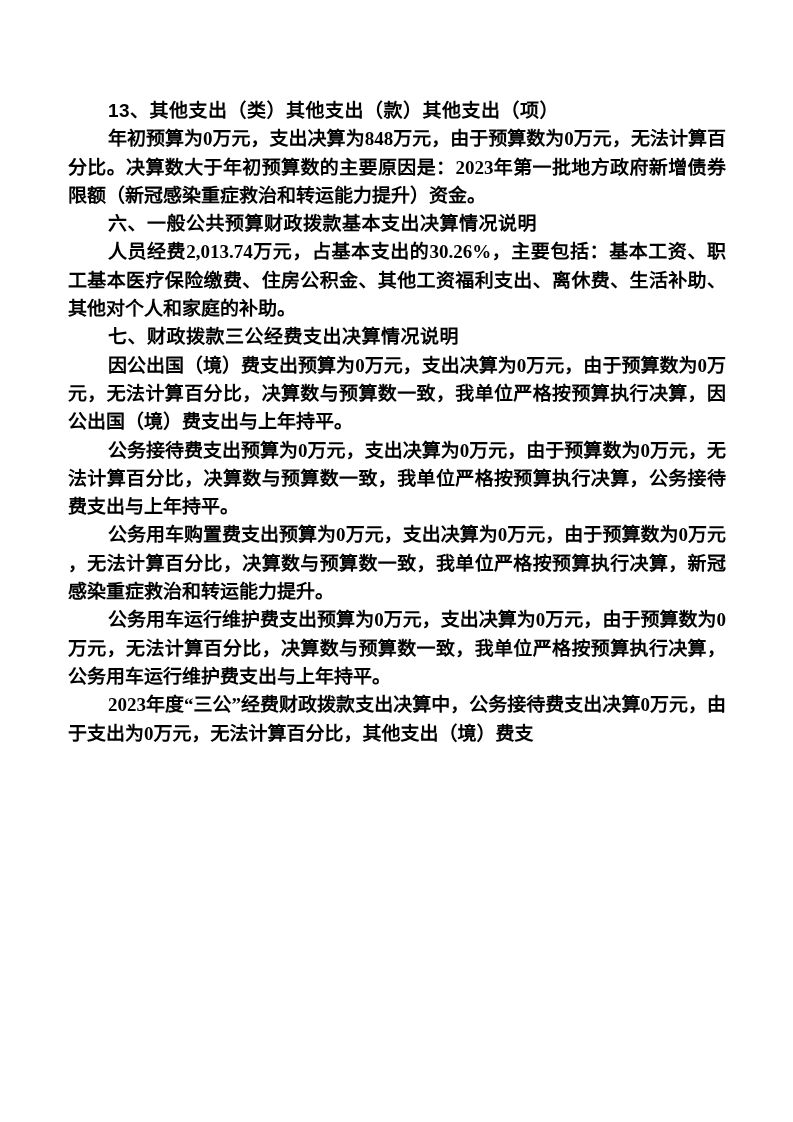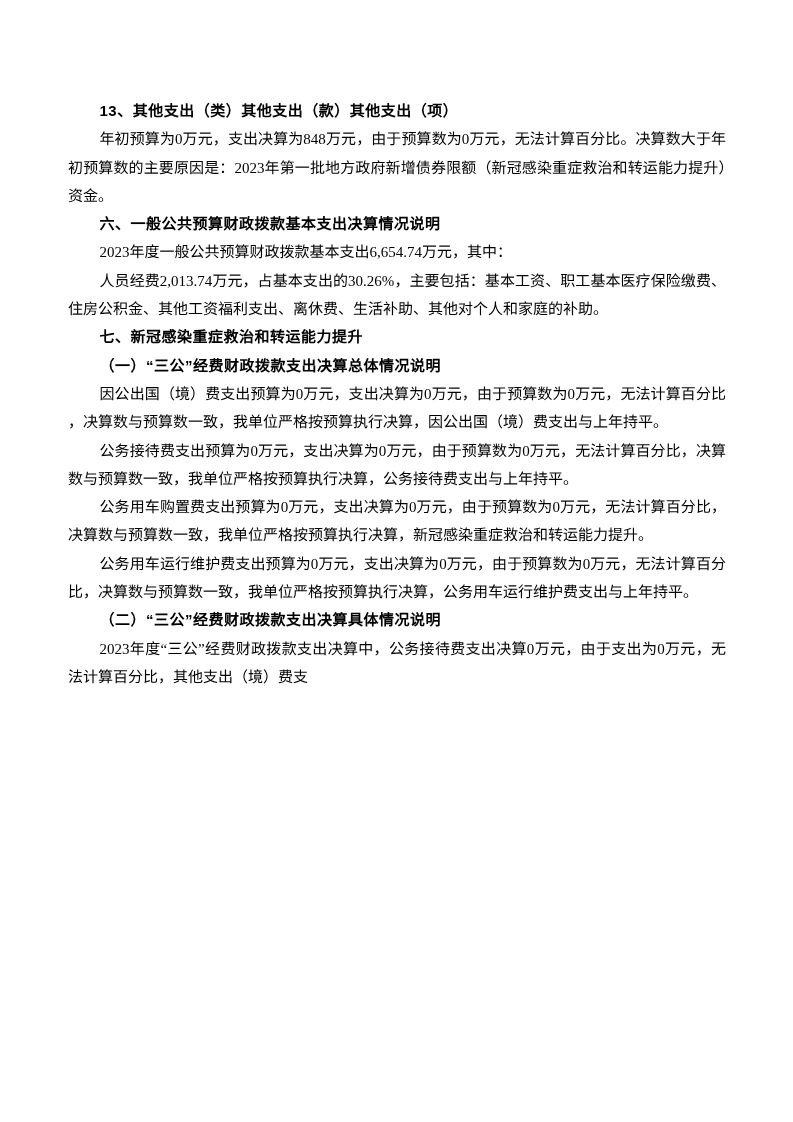--- a/index.html
+++ b/index.html
@@ -14,66 +14,64 @@
     background: #ffffff;
     overflow: hidden;
     color: #000000;
   }
   .content {
     position: absolute;
     left: 68px;
     top: 97px;
     width: 658px;
     font-family: "Liberation Serif", "DejaVu Serif", serif;
-    font-size: 15px;
+    font-size: 19px;
     line-height: 28.3px;
     text-align: justify;
     line-break: anywhere;
     color: #000000;
   }
   .content p {
     margin: 0;
     padding: 0;
     text-indent: 2.1em;
+    font-weight: bold;
   }
   .content .heading {
     font-family: "Liberation Sans", "DejaVu Sans", sans-serif;
     font-weight: bold;
     text-indent: 2.1em;
     letter-spacing: 0.5px;
   }
 </style>
 </head>
 <body style="background: rgb(255, 255, 255);">
 
 <div class="page">
   <div class="content">
 
     <p class="heading">13、其他支出（类）其他支出（款）其他支出（项）</p>
 
     <p>年初预算为0万元，支出决算为848万元，由于预算数为0万元，无法计算百分比。决算数大于年初预算数的主要原因是：2023年第一批地方政府新增债券限额（新冠感染重症救治和转运能力提升）资金。</p>
 
     <p class="heading">六、一般公共预算财政拨款基本支出决算情况说明</p>
 
-    <p>2023年度一般公共预算财政拨款基本支出6,654.74万元，其中：</p>
 
     <p>人员经费2,013.74万元，占基本支出的30.26%，主要包括：基本工资、职工基本医疗保险缴费、住房公积金、其他工资福利支出、离休费、生活补助、其他对个人和家庭的补助。</p>
 
 
-    <p class="heading">七、新冠感染重症救治和转运能力提升</p>
+    <p class="heading">七、财政拨款三公经费支出决算情况说明</p>
 
-    <p class="heading">（一）“三公”经费财政拨款支出决算总体情况说明</p>
 
 
     <p>因公出国（境）费支出预算为0万元，支出决算为0万元，由于预算数为0万元，无法计算百分比，决算数与预算数一致，我单位严格按预算执行决算，因公出国（境）费支出与上年持平。</p>
 
     <p>公务接待费支出预算为0万元，支出决算为0万元，由于预算数为0万元，无法计算百分比，决算数与预算数一致，我单位严格按预算执行决算，公务接待费支出与上年持平。</p>
 
     <p>公务用车购置费支出预算为0万元，支出决算为0万元，由于预算数为0万元，无法计算百分比，决算数与预算数一致，我单位严格按预算执行决算，新冠感染重症救治和转运能力提升。</p>
 
     <p>公务用车运行维护费支出预算为0万元，支出决算为0万元，由于预算数为0万元，无法计算百分比，决算数与预算数一致，我单位严格按预算执行决算，公务用车运行维护费支出与上年持平。</p>
 
-    <p class="heading">（二）“三公”经费财政拨款支出决算具体情况说明</p>
 
     <p>2023年度“三公”经费财政拨款支出决算中，公务接待费支出决算0万元，由于支出为0万元，无法计算百分比，其他支出（境）费支</p>
 
   </div>
 </div>
 
 </body></html>

